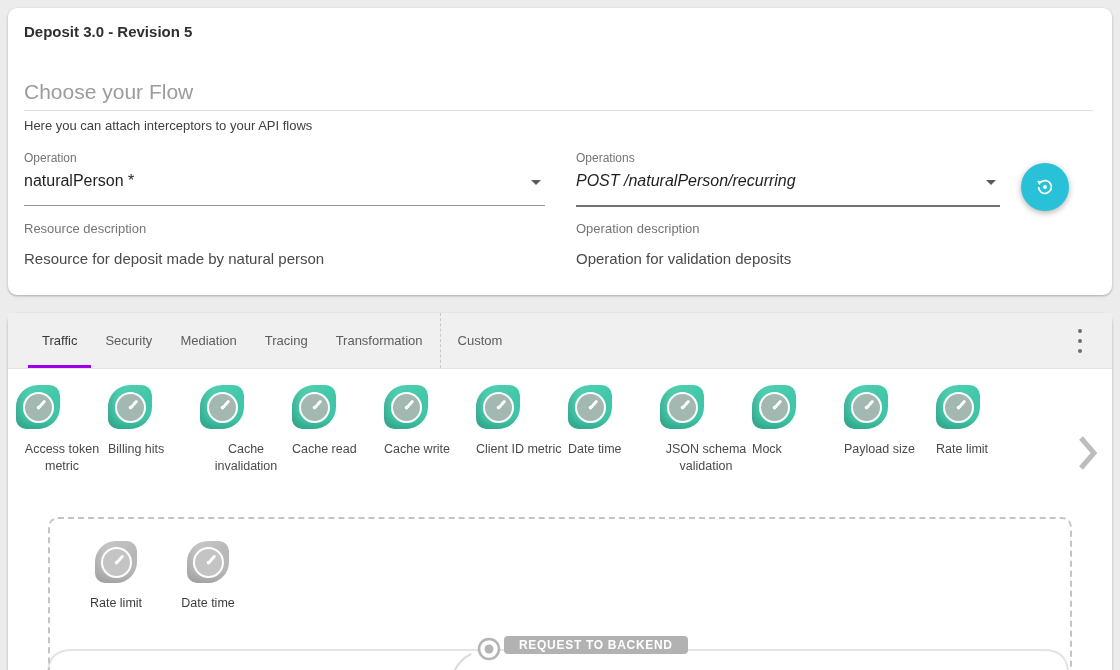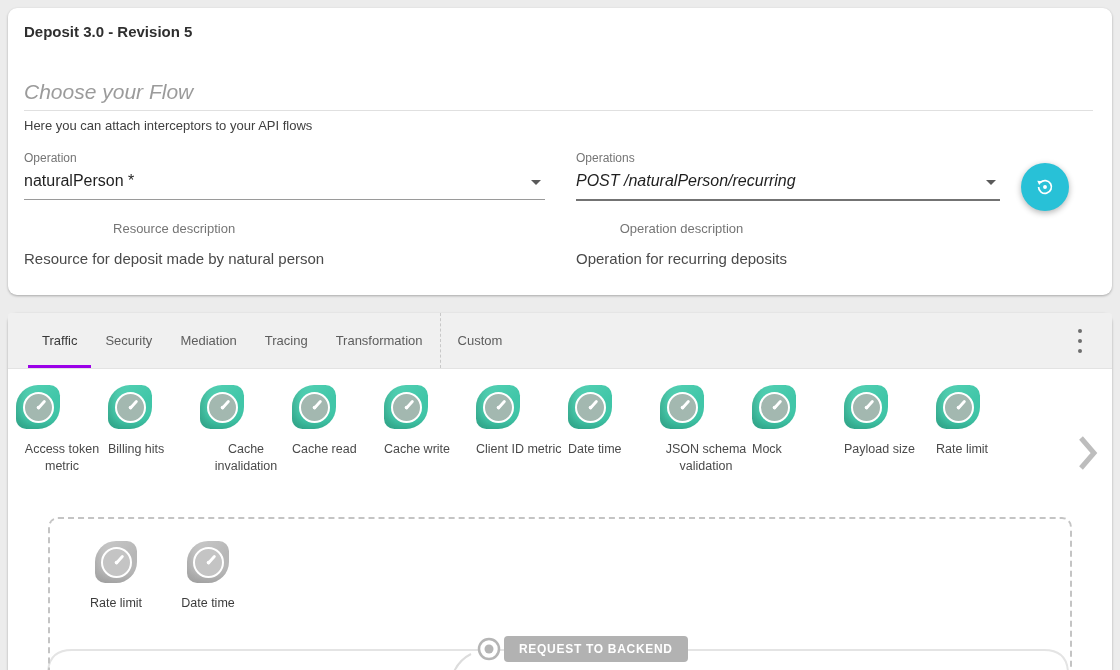--- a/index.html
+++ b/index.html
@@ -7,36 +7,36 @@
     width:1120px;height:670px;overflow:hidden;position:relative;
     background:#ececec;
     font-family:"Liberation Sans", sans-serif;
     -webkit-font-smoothing:antialiased;
   }
   .card{position:absolute;background:#fff;border-radius:9px;
     box-shadow:0 1px 3px rgba(0,0,0,.18),0 1px 2px rgba(0,0,0,.12);}
   
   #top-card{left:8px;top:8px;width:1104px;height:287px;}
   .api-title{position:absolute;left:16px;top:15px;font-size:15px;font-weight:bold;color:#2f2f2f;}
-  .section-heading{position:absolute;left:16px;top:72px;font-size:21px;color:#9b9b9b;font-weight:400;font-style:italic;}
+  .section-heading{position:absolute;left:16px;top:72px;font-size:21px;color:#9b9b9b;font-weight:400;}
   .section-divider{position:absolute;left:16px;right:19px;top:102px;height:0;border-top:1px solid #e0e0e0;}
   .section-sub{position:absolute;left:16px;top:110px;font-size:13px;color:#404040;}
   .field{position:absolute;top:143px;}
   .field .flabel{font-size:12px;color:#757575;margin-bottom:7px;}
-  .field .fvalue{position:relative;font-size:16px;color:#1f1f1f;padding:0 26px 9px 0;}
+  .field .fvalue{position:relative;font-size:16px;color:#1f1f1f;padding:0 26px 15px 0;}
   .field.resources{left:16px;width:521px;}
   .field.operations{left:568px;width:424px;}
   .field.resources .fvalue{border-bottom:1px solid #9a9a9a;}
   .field.operations .fvalue{border-bottom:2px solid #737373;font-style:italic;}
   .caret{position:absolute;right:4px;top:8px;width:0;height:0;
     border-left:5px solid transparent;border-right:5px solid transparent;border-top:5px solid #5a5a5a;}
   .desc{position:absolute;top:213px;}
   .desc.left{left:16px;}
   .desc.right{left:568px;}
-  .desc .dlabel{font-size:13px;color:#757575;text-align:center;}
+  .desc .dlabel{font-size:13px;color:#757575;}
   .desc .dvalue{font-size:15px;color:#4a4a4a;margin-top:14px;}
   .fab{position:absolute;left:1013px;top:155px;width:48px;height:48px;border-radius:50%;
     background:#28c1d7;box-shadow:0 2px 6px rgba(0,0,0,.3);
     display:flex;align-items:center;justify-content:center;cursor:pointer;}
   
   #flow-card{left:8px;top:313px;width:1104px;height:500px;}
   .tabstrip{position:relative;display:flex;align-items:stretch;height:55px;
     background:#f0f0f0;border-bottom:1px solid #e3e3e3;border-radius:3px 3px 0 0;}
   .tab{position:relative;display:flex;align-items:center;padding:0 14px;margin:0;
     font-size:13px;color:#5d5d5d;cursor:pointer;}
@@ -63,21 +63,21 @@
   .chip.teal .dial{background:#a3b8b0;}
   .chip.gray .dial{background:#c4c4c4;}
   .scroll-right{position:absolute;right:14px;top:122px;cursor:pointer;}
   
   .dropzone{position:absolute;left:40px;top:204px;width:1024px;height:190px;
     border:2px dashed #c4c4c4;border-radius:10px;box-sizing:border-box;}
   .dropped-row{display:flex;gap:8px;padding:22px 0 0 24px;}
   .drop-item{width:84px;display:flex;flex-direction:column;align-items:center;cursor:pointer;}
   .drop-label{margin-top:13px;font-size:12.5px;font-weight:500;color:#3c3c3c;text-align:center;}
   .lane-svg{position:absolute;left:0;top:320px;pointer-events:none;}
-  .backend-badge{position:absolute;left:496px;top:323px;height:26px;padding:0 15px;
+  .backend-badge{position:absolute;left:496px;top:323px;height:18px;padding:0 15px;
     background:#b2b2b2;border-radius:4px;display:inline-flex;align-items:center;
     color:#fff;font-size:12px;font-weight:bold;letter-spacing:.7px;white-space:nowrap;}
 </style>
 </head>
 <body>
 
 <div class="card" id="top-card">
   <div class="api-title">Deposit 3.0 - Revision 5</div>
   <div class="section-heading">Choose your Flow</div>
   <div class="section-divider"></div>
@@ -108,21 +108,21 @@
       </svg>
     </span>
   </div>
 
   <div class="desc left">
     <div class="dlabel">Resource description</div>
     <div class="dvalue">Resource for deposit made by natural person</div>
   </div>
   <div class="desc right">
     <div class="dlabel">Operation description</div>
-    <div class="dvalue">Operation for recurring deposits</div>
+    <div class="dvalue">Operation for validation deposits</div>
   </div>
 </div>
 
 <div class="card" id="flow-card">
 
   <div class="tabstrip">
     <div class="tab active">
         <span>Traffic</span>
       </div>
     <div class="tab">

